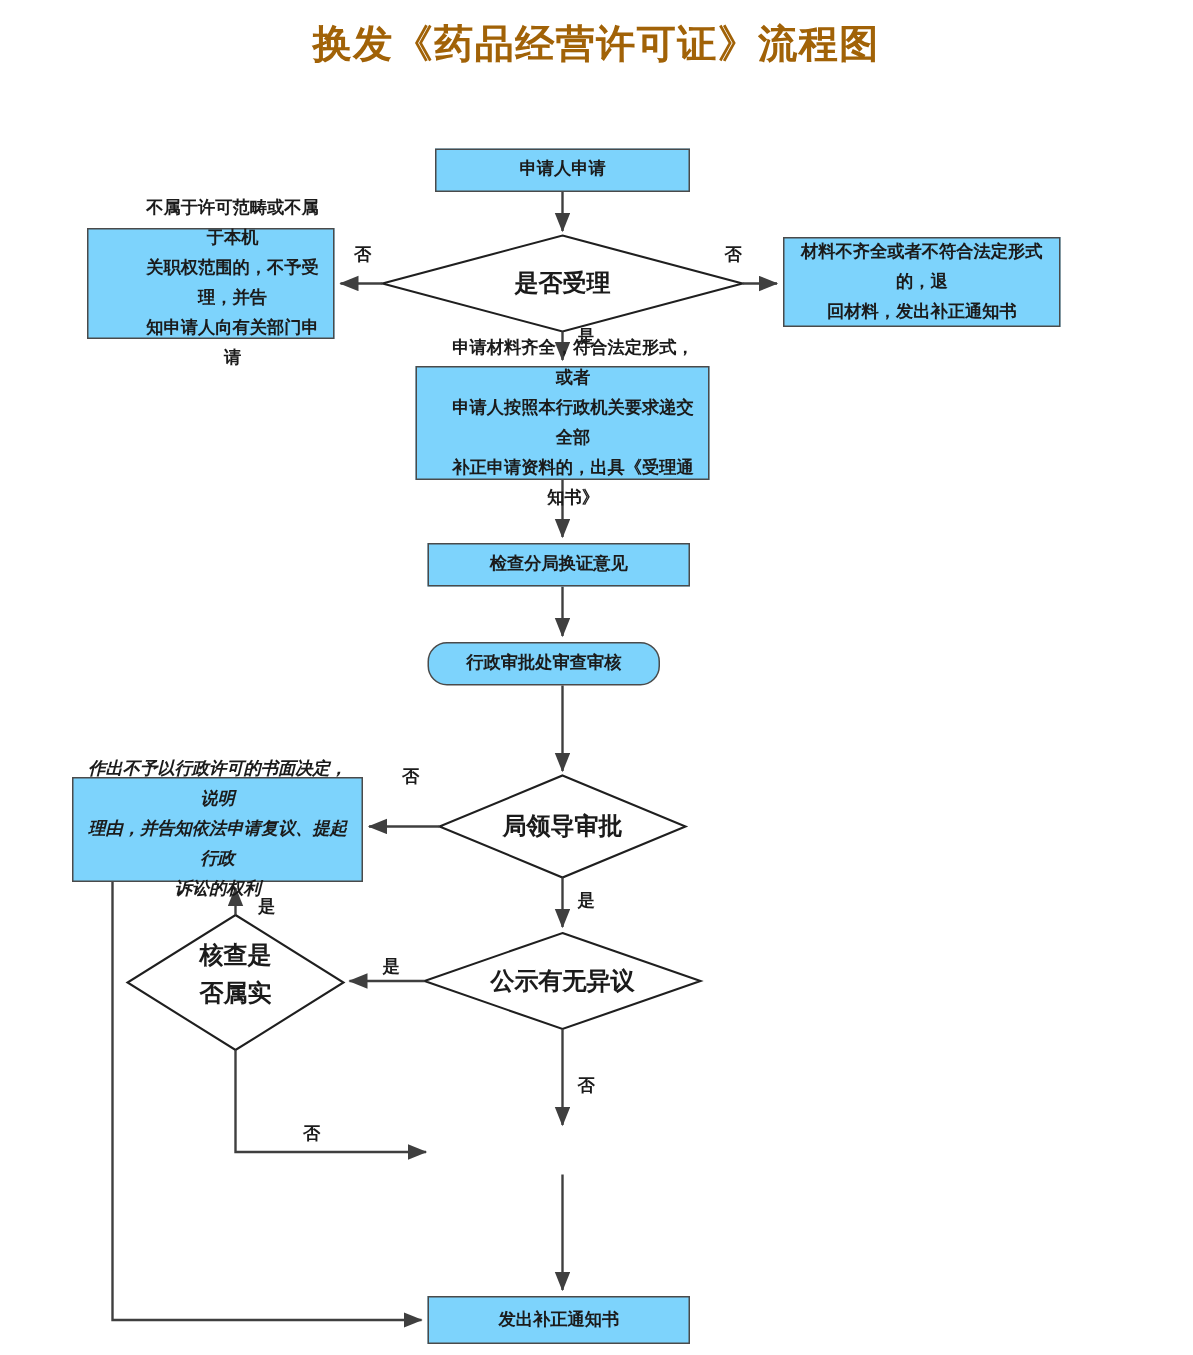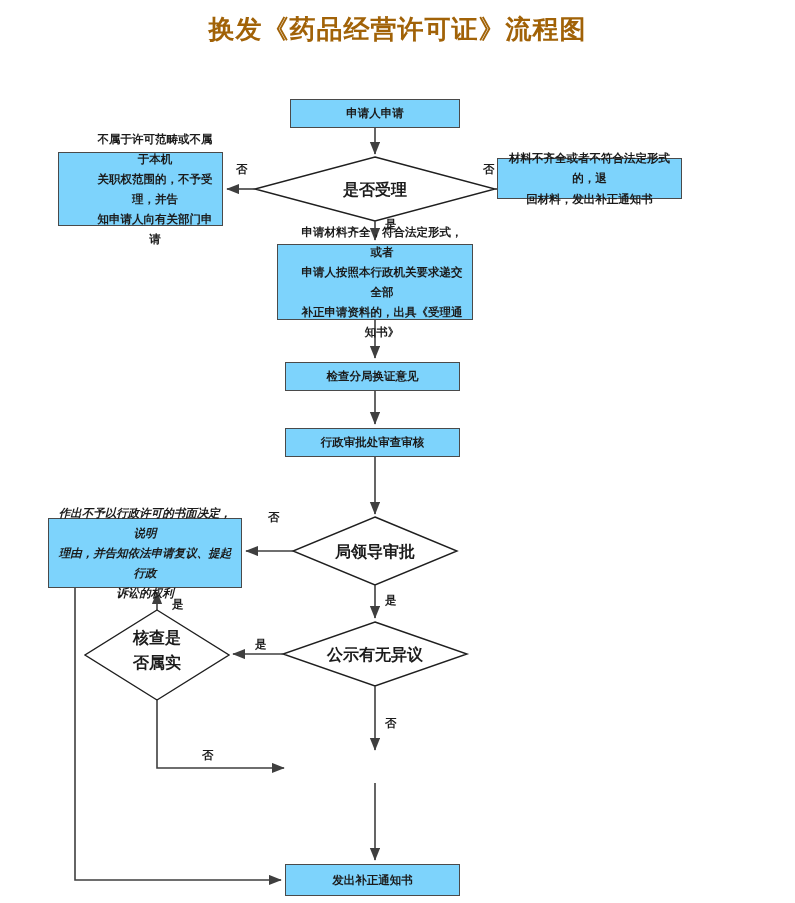--- a/index.html
+++ b/index.html
@@ -137,36 +137,36 @@
   <div class="node-box" style="left:290px; top:99px; width:170px; height:29px;">
     <span class="node-text">申请人申请</span>
   </div>
 
   <div class="node-box" style="left:58px; top:152px; width:165px; height:74px;padding-left:35px;">
     <span class="node-text">不属于许可范畴或不属于本机
 关职权范围的，不予受理，并告
 知申请人向有关部门申请</span>
   </div>
 
-  <div class="node-box" style="left:497px; top:158px; width:185px; height:41px;">
+  <div class="node-box" style="left:522px; top:158px; width:185px; height:60px;">
     <span class="node-text">材料不齐全或者不符合法定形式的，退
 回材料，发出补正通知书</span>
   </div>
 
   <div class="node-box" style="left:277px; top:244px; width:196px; height:76px;padding-left:20px;">
     <span class="node-text">申请材料齐全，符合法定形式，或者
 申请人按照本行政机关要求递交全部
 补正申请资料的，出具《受理通知书》</span>
   </div>
 
   <div class="node-box" style="left:285px; top:362px; width:175px; height:29px;">
     <span class="node-text">检查分局换证意见</span>
   </div>
 
-  <div class="node-box" style="left:285px; top:428px; width:175px; height:29px;">
+  <div class="node-box" style="left:285px; top:428px; width:155px; height:29px;border-radius:13px;">
     <span class="node-text">行政审批处审查审核</span>
   </div>
 
   <div class="node-box" style="left:48px; top:518px; width:194px; height:70px;font-style:italic;">
     <span class="node-text">作出不予以行政许可的书面决定，说明
 理由，并告知依法申请复议、提起行政
 诉讼的权利</span>
   </div>
 
 

